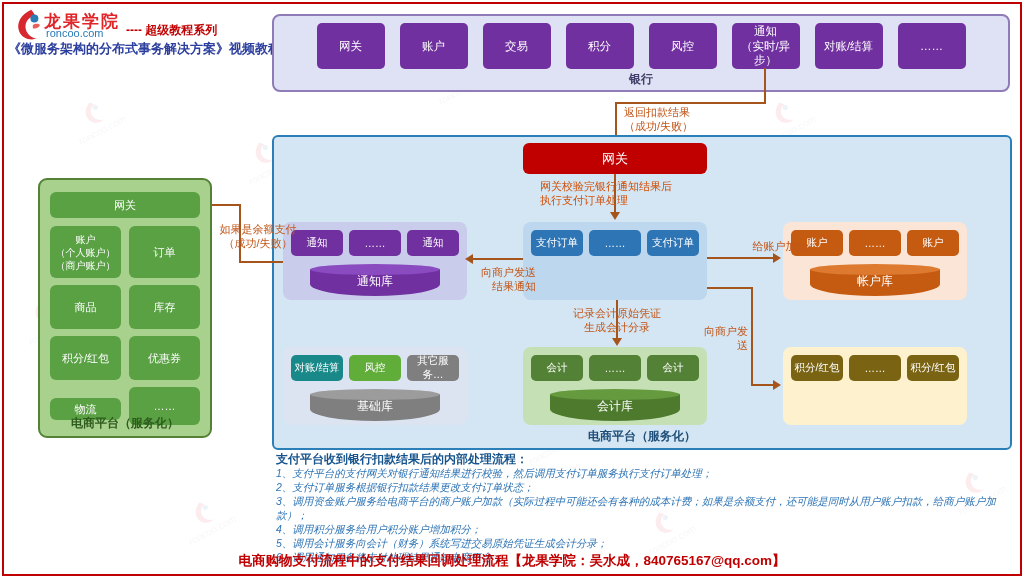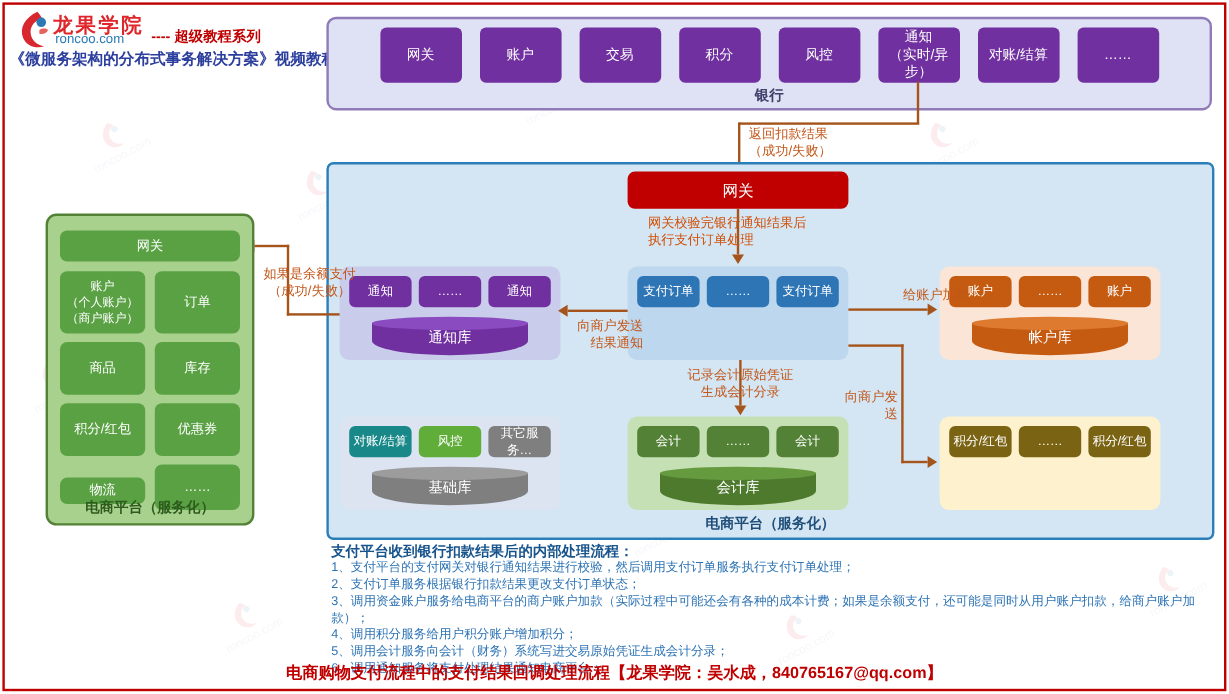--- a/index.html
+++ b/index.html
@@ -37,21 +37,21 @@
   
   .ln{position:absolute;background:#a5551c;}
   .ah{position:absolute;width:0;height:0;}
   .ah-down{border-left:5px solid transparent;border-right:5px solid transparent;border-top:8px solid #a5551c;}
   .ah-left{border-top:5px solid transparent;border-bottom:5px solid transparent;border-right:8px solid #a5551c;}
   .ah-right{border-top:5px solid transparent;border-bottom:5px solid transparent;border-left:8px solid #a5551c;}
   .albl{position:absolute;font-size:11px;line-height:14px;color:#c2571a;text-align:center;white-space:pre-line;}
   
   .process{position:absolute;left:276px;top:452px;width:740px;}
   .ptitle{font-size:12px;font-weight:bold;color:#17548c;line-height:14px;}
-  .pstep{font-size:10.5px;color:#2e74b5;line-height:14px;}
+  .pstep{font-size:10.5px;color:#2e74b5;line-height:14px;font-style:italic;}
   .footer{position:absolute;left:0;right:0;top:552px;text-align:center;font-size:13.5px;font-weight:bold;color:#c00000;}
 </style>
 </head>
 <body>
 
 <div id="stage">
 
   <div class="wm" style="left:70px;top:100px;">
       <svg width="26" height="26" viewBox="0 0 40 40">
         <path d="M22 2C10 8 6 18 10 27c3 7 12 11 20 8-6-1-12-5-13-12-1-7 3-13 11-15-2-3-4-5-6-6z" fill="#d23"></path>

